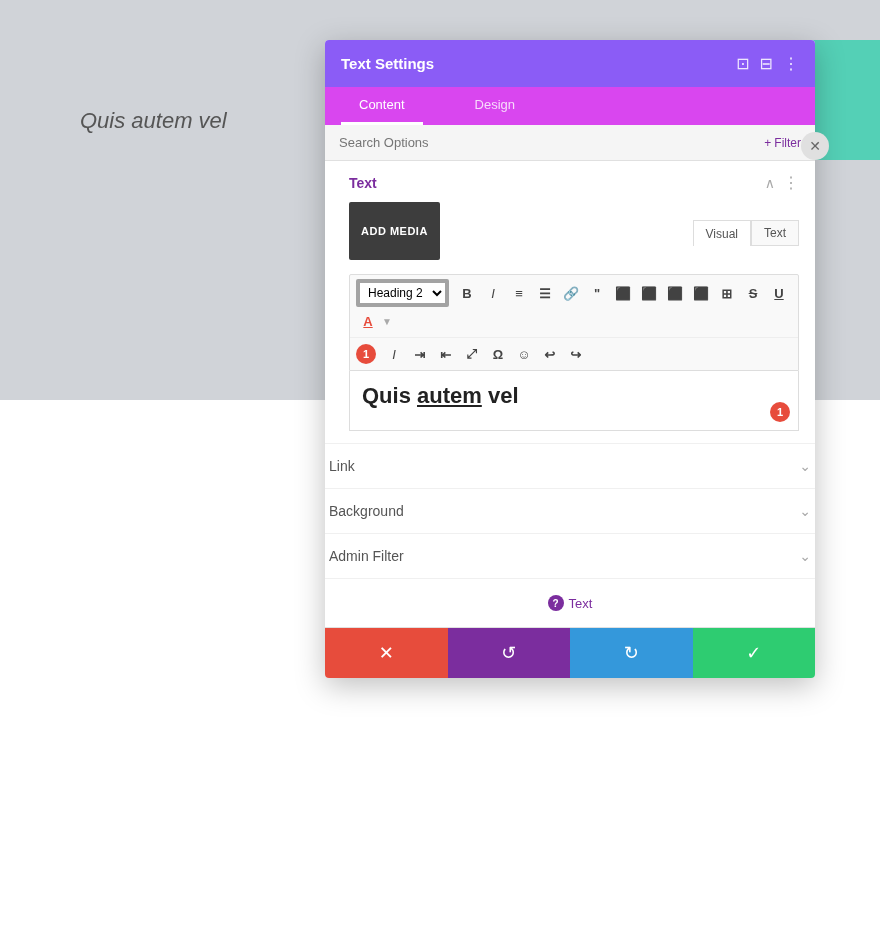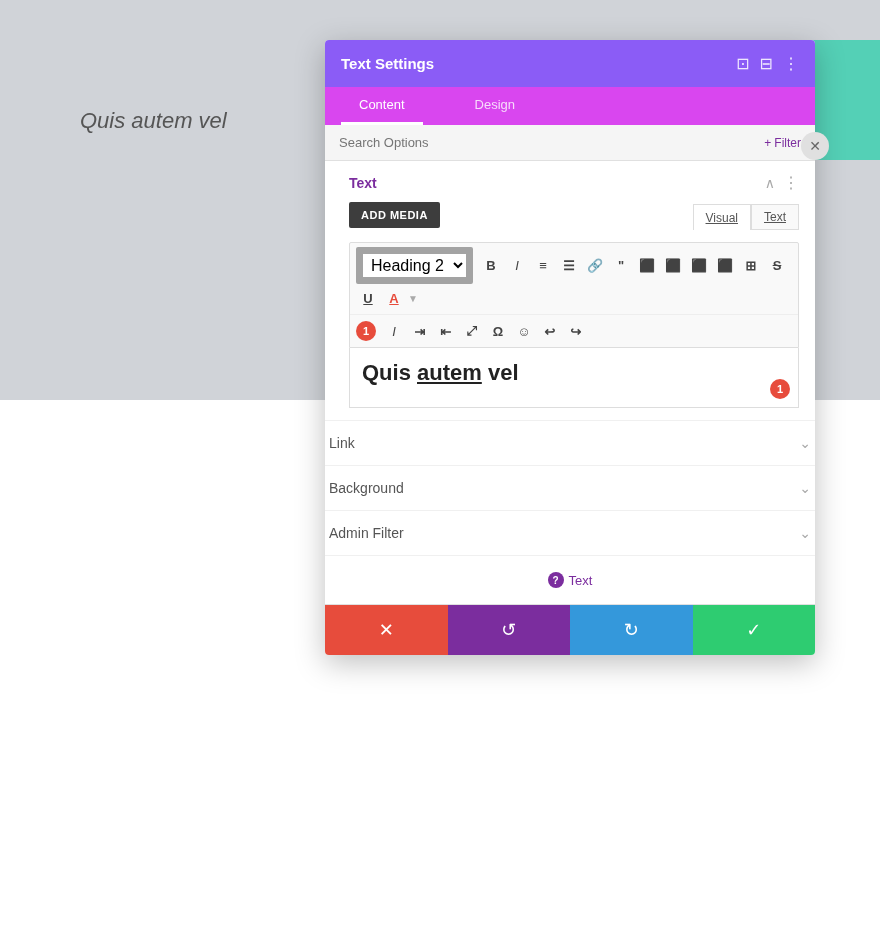--- a/index.html
+++ b/index.html
@@ -179,21 +179,21 @@
       font-size: 12px;
       color: #666;
       margin-bottom: 8px;
     }
 
     
     .add-media-btn {
       background: #3d3d3d;
       color: #fff;
       border: none;
-      padding: 7px 12px;
+      padding: 23px 12px;
       font-size: 11px;
       font-weight: 600;
       letter-spacing: 0.5px;
       cursor: pointer;
       border-radius: 2px;
       margin-bottom: 8px;
     }
 
     
     .view-toggle {
@@ -201,21 +201,20 @@
       justify-content: flex-end;
       margin-bottom: 4px;
     }
     .toggle-btn {
       padding: 5px 12px;
       font-size: 12px;
       border: 1px solid #ddd;
       background: #f9f9f9;
       cursor: pointer;
       color: #555;
-      text-decoration: underline;
     }
     .toggle-btn.active {
       background: #fff;
       border-bottom: none;
     }
 
     
     .editor-toolbar {
       border: 1px solid #ddd;
       border-radius: 2px 2px 0 0;
@@ -226,23 +225,23 @@
       align-items: center;
       padding: 4px 6px;
       gap: 2px;
       flex-wrap: wrap;
       border-bottom: 1px solid #eee;
     }
     .toolbar-row:last-child {
       border-bottom: none;
     }
     .toolbar-select {
-      font-size: 16px;
+      font-size: 12px;
       padding: 2px 4px;
-      border: 7px solid #a3a3a3;
+      border: 4px solid #a3a3a3;
       background: #fff;
       border-radius: 2px;
       margin-right: 4px;
       cursor: pointer;
     }
     .toolbar-btn {
       width: 24px;
       height: 24px;
       display: flex;
       align-items: center;

